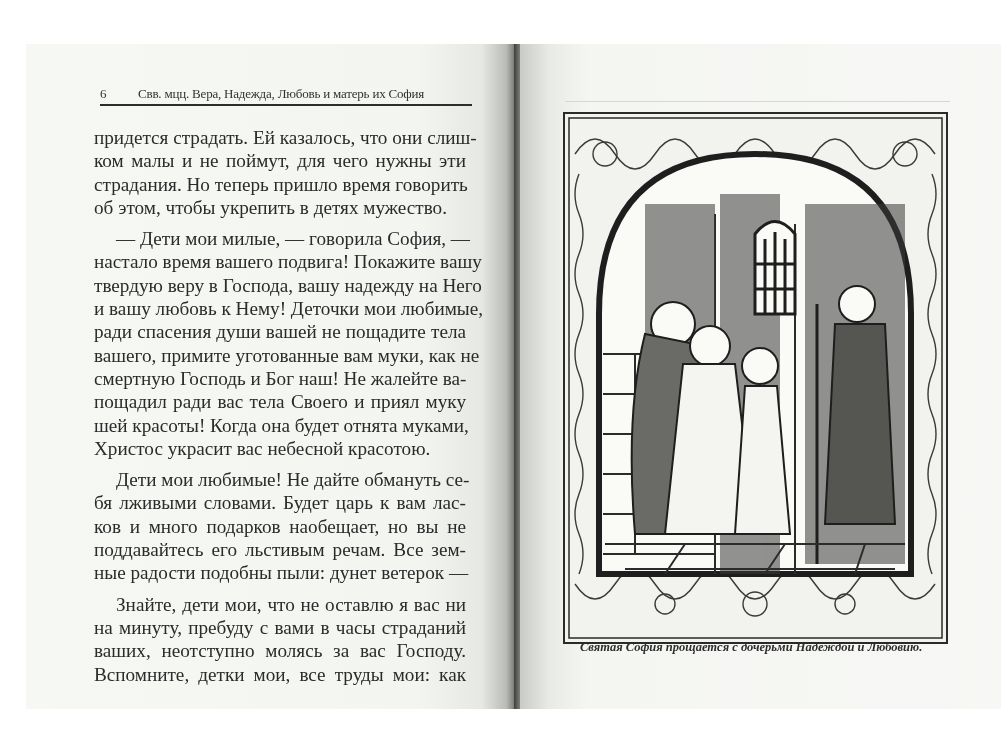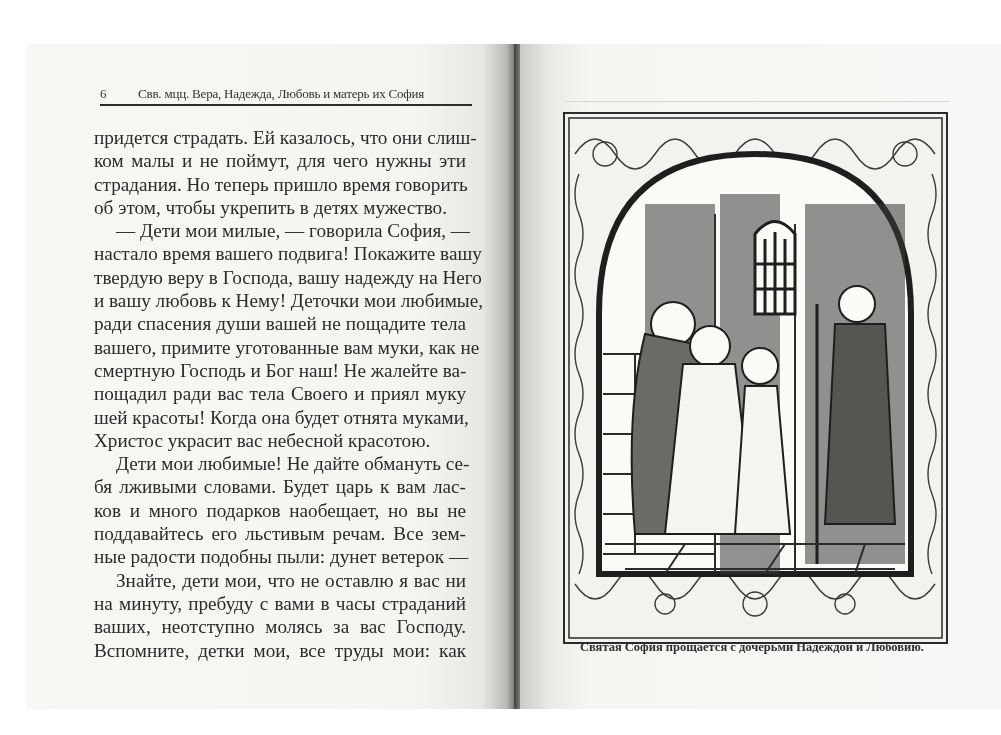--- a/index.html
+++ b/index.html
@@ -11,26 +11,26 @@
   .page-right{position:absolute;left:520px;top:44px;width:481px;height:665px;
     background:linear-gradient(90deg,#c9cbc7 0%,#e8eae6 6%,#f4f6f2 14%,#f7f8f5 100%);}
   .running-head{position:absolute;left:100px;top:86px;width:372px;height:20px;border-bottom:2px solid #2d2d2d;
     font-family:"Liberation Serif",serif;font-size:13px;color:#333;display:flex;align-items:flex-end;padding-bottom:2px;box-sizing:border-box;}
   .running-head .pg{width:38px;}
   .running-head .title{letter-spacing:-0.2px;}
   .body-text{position:absolute;left:94px;top:126px;width:372px;font-family:"Liberation Serif",serif;
     font-size:19.2px;line-height:23.3px;color:#2b2b2b;text-align:justify;}
   .body-text .line{display:block;text-align:justify;text-align-last:justify;white-space:nowrap;}
   .body-text .line.last{text-align-last:left;}
-  .body-text .indent{padding-left:22px;}
+  .body-text .indent{padding-left:22px;margin-top:8px;}
   .ghost-head{position:absolute;left:565px;top:87px;width:385px;height:14px;border-bottom:1px solid #d6d8d4;
     font-family:"Liberation Serif",serif;font-size:11px;color:#c6c8c4;transform:scaleX(-1);text-align:left;}
   .illus{position:absolute;left:563px;top:112px;width:385px;height:532px;border:2px solid #2a2a2a;background:#f2f2ee;box-sizing:border-box;}
   .illus svg{position:absolute;left:0;top:0;}
-  .caption{position:absolute;left:580px;top:640px;width:360px;font-family:"Liberation Serif",serif;font-weight:bold;
+  .caption{position:absolute;left:580px;top:640px;width:360px;font-family:"Liberation Serif",serif;font-style:italic;font-weight:bold;
     font-size:12.5px;color:#2d2d2d;white-space:nowrap;}
 </style>
 </head>
 <body>
 
 <div class="spread"></div>
 <div class="page-left"></div>
 <div class="spine"></div>
 <div class="page-right"></div>
 

